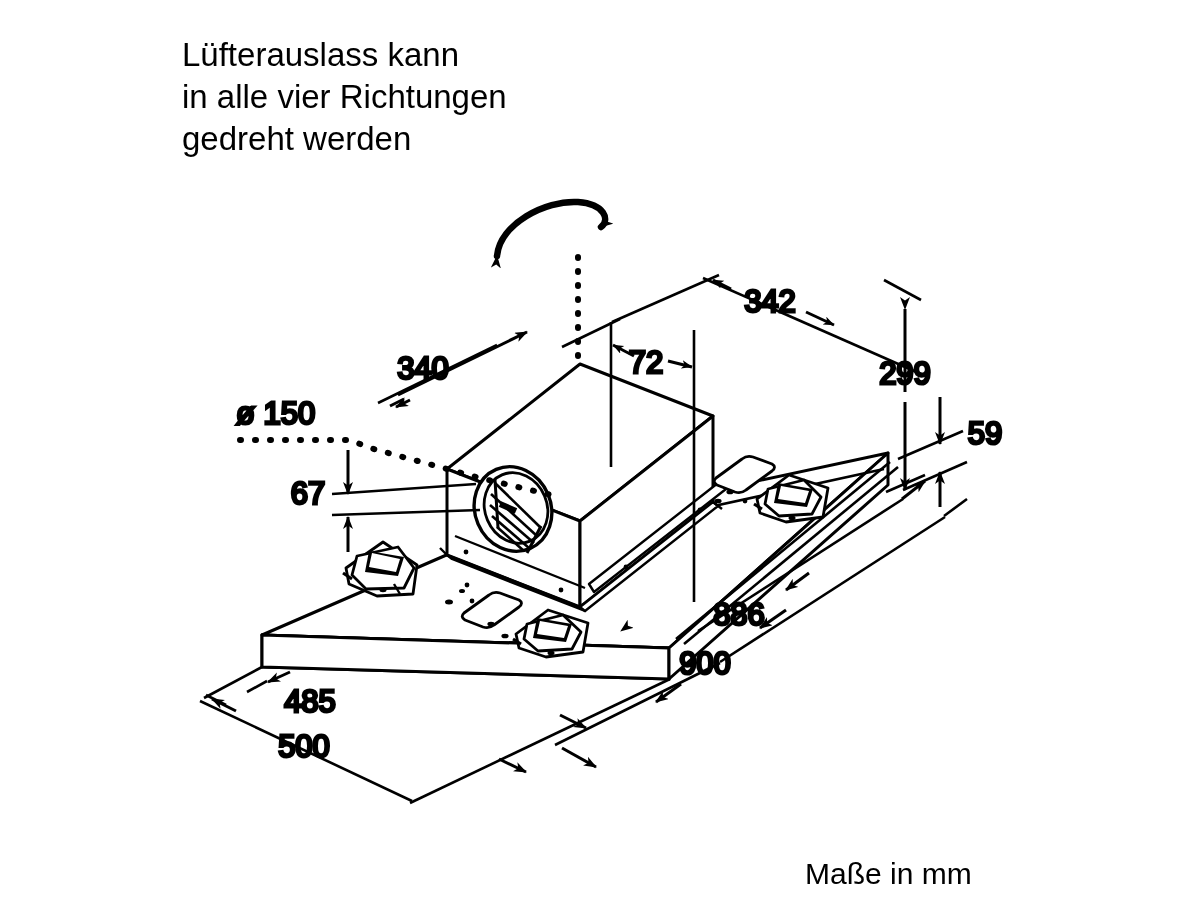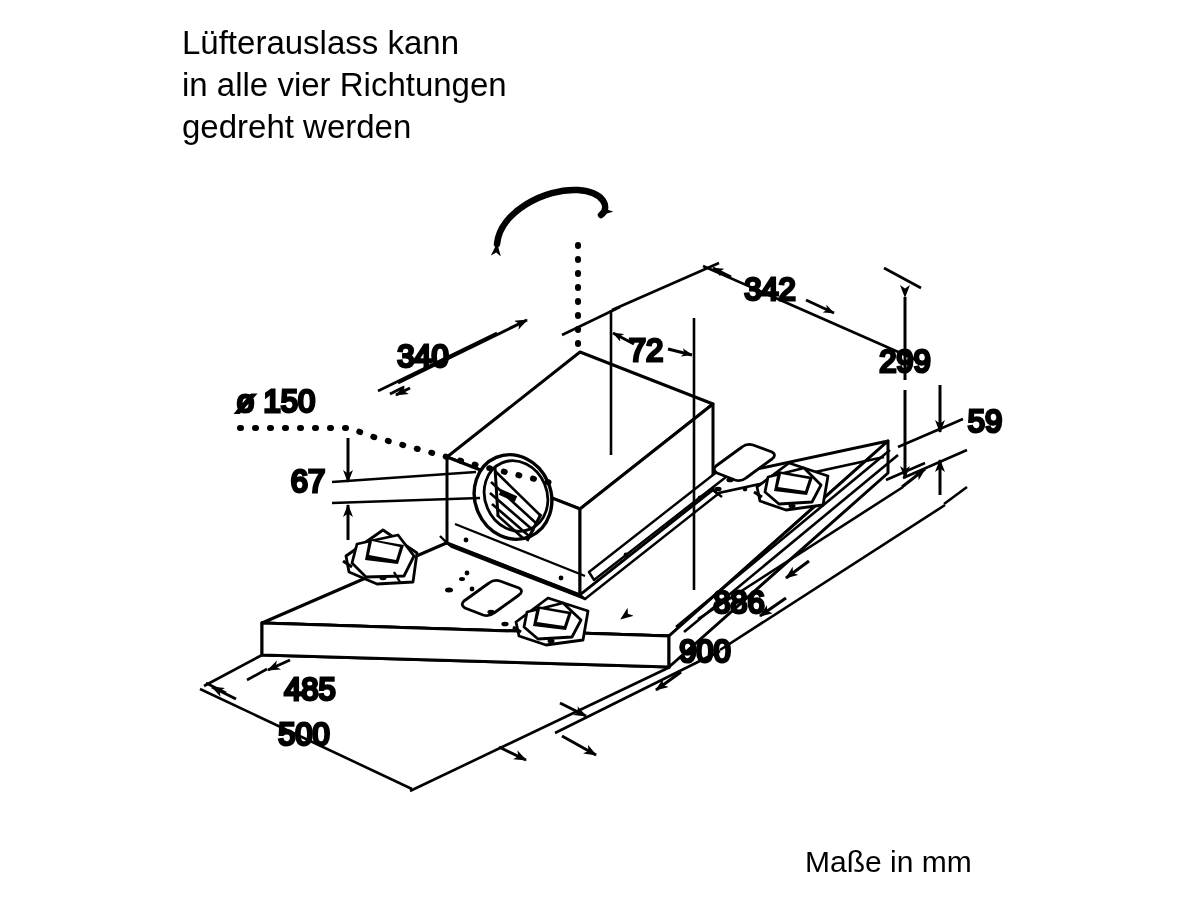--- a/index.html
+++ b/index.html
@@ -2,21 +2,21 @@
 <html><head>
 <meta charset="utf-8">
 <title>Technical Drawing</title>
 <style>
   html,body{margin:0;padding:0;background:#ffffff;}
   body{
     width:1200px;height:900px;overflow:hidden;
     font-family:"Liberation Sans","DejaVu Sans",sans-serif;
     color:#000000;position:relative;
   }
-  #sheet{position:absolute;left:0;top:0;width:1200px;height:776px;background:#22c55e;}
+  #sheet{position:absolute;left:0;top:12px;width:1200px;height:776px;background:#22c55e;}
   svg{display:block;}
   .tx{font-family:"Liberation Sans","DejaVu Sans",sans-serif;fill:#000;}
   .title-line{font-size:33px;}
   .dim{font-size:31px;}
   .foot{font-size:30px;}
 </style>
 </head>
 <body>
 
 <div id="sheet">

